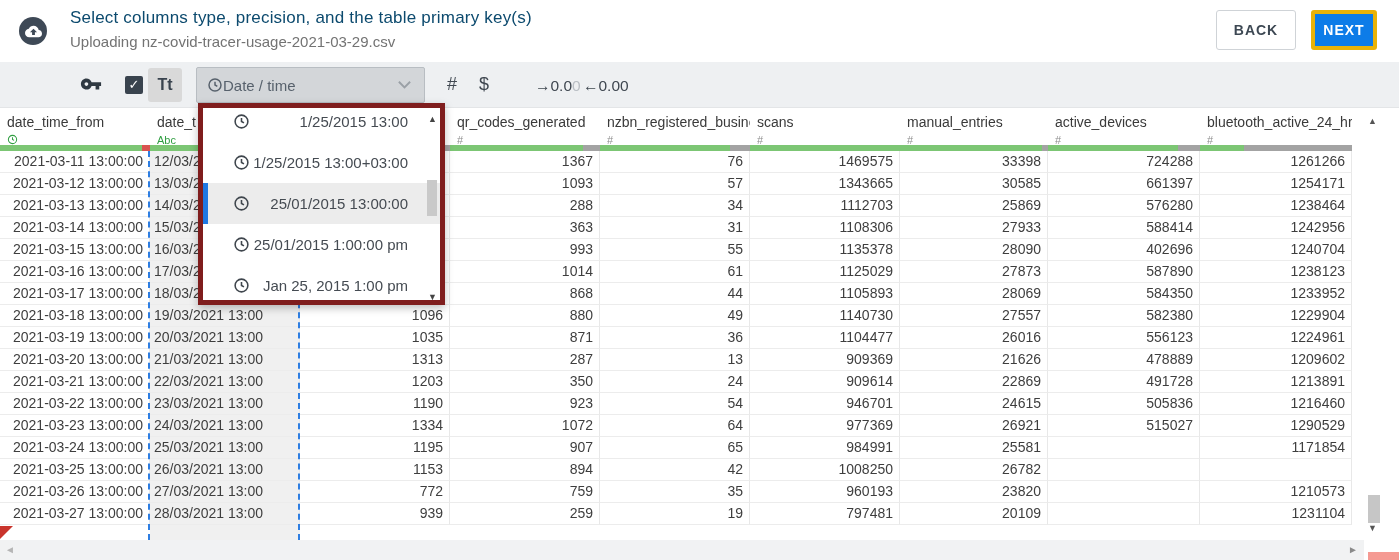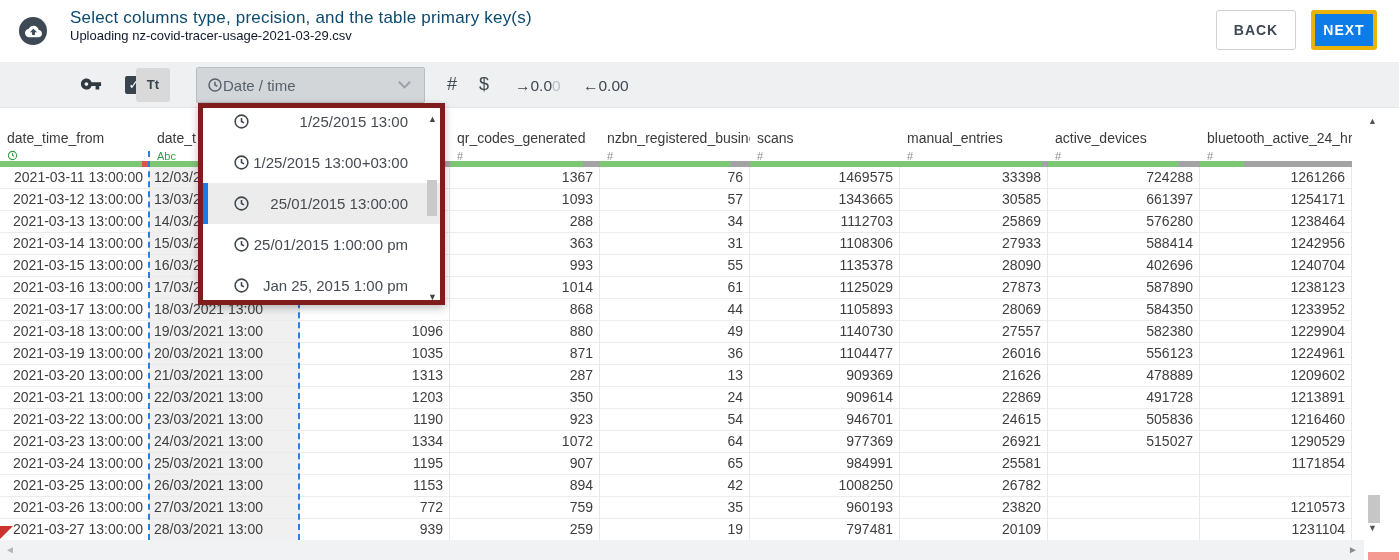--- a/index.html
+++ b/index.html
@@ -5,49 +5,49 @@
   html,body{margin:0;padding:0;background:#fff;}
   #app{position:relative;width:1399px;height:560px;overflow:hidden;
        font-family:"Liberation Sans",sans-serif;-webkit-font-smoothing:antialiased;}
 
   
   .topbar{position:absolute;top:0;left:0;width:100%;height:62px;background:#fff;}
   .up-circle{position:absolute;left:19px;top:17px;width:28px;height:28px;border-radius:50%;
              background:#3e4956;display:flex;align-items:center;justify-content:center;}
   .tb-text{position:absolute;left:70px;top:8px;}
   .tb-title{font-size:17px;color:#0c4a6e;font-weight:500;letter-spacing:.2px;}
-  .tb-sub{font-size:13px;color:#0f172a;}
+  .tb-sub{font-size:15px;color:#737373;margin-top:5px;}
   .tb-buttons{position:absolute;right:22px;top:10px;display:flex;gap:15px;}
   .btn{height:40px;border-radius:3px;font-size:14px;font-weight:700;letter-spacing:1px;
        display:flex;align-items:center;justify-content:center;box-sizing:border-box;cursor:pointer;}
   .btn-back{width:80px;background:#fff;border:1px solid #cfd3d7;color:#3d4853;}
   .btn-next{width:66px;background:#0d7ce8;border:4px solid #eab308;color:#fff;}
 
   
   .toolbar{position:absolute;top:62px;left:0;width:100%;height:46px;background:#eef0f2;
            border-bottom:1px solid #e3e5e7;box-sizing:border-box;}
   .toolbar .abs{position:absolute;}
   .checkbox{left:125px;top:14px;width:18px;height:18px;background:#39434e;border-radius:2px;
             color:#fff;font-size:13px;line-height:18px;text-align:center;}
-  .tt-btn{left:136px;top:6px;width:34px;height:34px;background:#d9d9d9;border-radius:3px;
-          color:#39434e;font-size:13px;font-weight:700;line-height:34px;text-align:center;}
+  .tt-btn{left:148px;top:6px;width:34px;height:34px;background:#d9d9d9;border-radius:3px;
+          color:#39434e;font-size:16px;font-weight:700;line-height:34px;text-align:center;}
   .select{left:196px;top:5px;width:229px;height:36px;background:#d3d6d9;border:1px solid #b8bdc2;
           border-radius:2px;box-sizing:border-box;display:flex;align-items:center;}
   .select .lbl{font-size:15px;color:#57616c;margin-left:0;}
   .select svg.ck{margin-left:10px;}
   .select .chev{margin-left:auto;margin-right:12px;}
   .tool-glyph{font-size:18px;color:#3f4750;top:12px;}
   .dec-group{font-size:15.5px;color:#3f4750;top:15px;}
   .faded{color:#b9bec4;}
 
   
   .grid{position:absolute;top:108px;left:0;width:1399px;height:432px;background:#fff;}
   #cols{display:flex;}
   .col{flex:none;}
-  .colhead{height:37px;box-sizing:border-box;padding:6px 0 0 7px;overflow:hidden;white-space:nowrap;margin-top:16px;}
+  .colhead{height:37px;box-sizing:border-box;padding:6px 0 0 7px;overflow:hidden;white-space:nowrap;}
   .colname{font-size:14px;color:#3a3a3a;}
   .coltype{font-size:11px;margin-top:4px;height:12px;}
   .colbar{height:6px;display:flex;overflow:hidden;}
   .colbar span{display:block;height:6px;flex:none;}
   .cell{height:22px;box-sizing:border-box;border-bottom:1px solid #ececec;border-right:1px solid #e8e8e8;
         font-size:14px;color:#3e3e3e;line-height:21px;overflow:hidden;white-space:nowrap;}
   .cell.ar{text-align:right;padding-right:6px;}
   .cell.al{text-align:left;padding-left:4px;}
   .cell.filler{height:15px;border-bottom:none;border-right:none;}
   .selcol .cell{background:#f0f0f0;}
@@ -118,21 +118,21 @@
       <span class="lbl">Date / time</span>
       <span class="chev">
         <svg width="15" height="10" viewBox="0 0 16 10">
             <path d="M2 1.5l6 6 6-6" stroke="#9aa0a6" stroke-width="2" fill="none"></path>
           </svg>
       </span>
     </div>
 
     <span class="abs tool-glyph" style="left:447px;">#</span>
     <span class="abs tool-glyph" style="left:479px;">$</span>
-    <span class="abs dec-group" style="left:515px;"><span>→</span><span>0.0</span><span class="faded">0</span></span>
+    <span class="abs dec-group" style="left:535px;"><span>→</span><span>0.0</span><span class="faded">0</span></span>
     <span class="abs dec-group" style="left:583px;"><span>←</span><span>0.00</span></span>
   </div>
 
   <div class="grid">
     <div id="cols">
         <div class="col" style="width: 150px;">
           <div class="colhead">
             <div class="colname">date_time_from</div>
             <div class="coltype"><svg width="11" height="11" viewBox="0 0 24 24">
                 <circle cx="12" cy="12" r="9" fill="none" stroke="#2f9e41" stroke-width="2.2"></circle>

